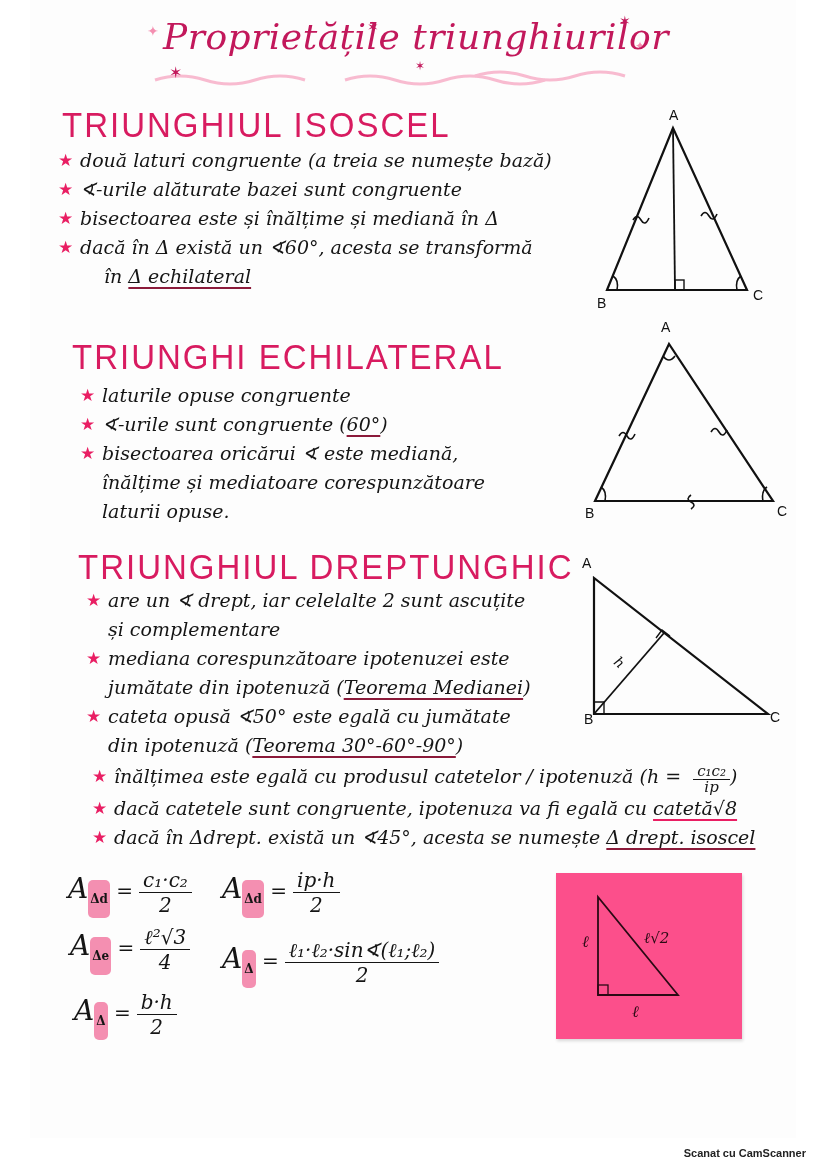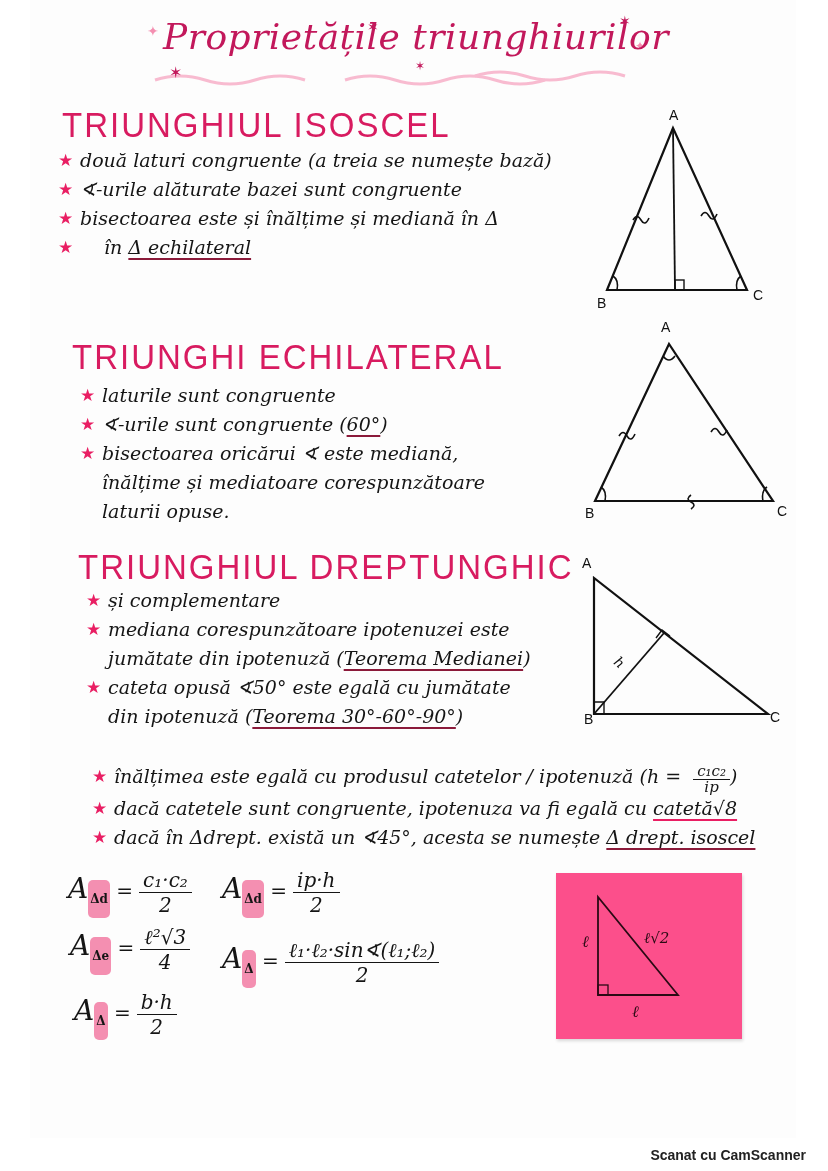--- a/index.html
+++ b/index.html
@@ -18,21 +18,21 @@
   .fig{position:absolute;}
   .fig svg{overflow:visible;}
   .vlabel{font-family:"Liberation Sans",sans-serif;font-size:14px;fill:#111;}
   .formula{position:absolute;font-family:"DejaVu Serif",serif;font-style:italic;font-size:20px;color:#151515;white-space:nowrap;}
   .formula .A{font-size:28px;}
   .formula .sub{font-size:12px;font-style:normal;font-weight:bold;background:#f48fb1;border-radius:5px;padding:12px 2px;vertical-align:sub;}
   .frac{display:inline-flex;flex-direction:column;align-items:center;vertical-align:middle;margin-left:6px;}
   .frac .num{border-bottom:1.6px solid #151515;padding:0 4px;line-height:24px;}
   .frac .den{line-height:24px;}
   .sticky{position:absolute;left:556px;top:873px;width:186px;height:166px;background:#fc4f8b;box-shadow:1px 2px 3px rgba(0,0,0,0.15);}
-  .watermark{position:absolute;right:22px;top:1147px;font-family:"Liberation Sans",sans-serif;font-weight:bold;font-size:14px;color:#222;}
+  .watermark{position:absolute;right:22px;top:1147px;font-family:"Liberation Sans",sans-serif;font-weight:bold;font-size:11px;color:#222;}
 </style>
 </head>
 <body>
 
 <div class="page"></div>
 
 <div class="title-wrap">
   <svg class="title-deco" width="510" height="80" viewBox="0 0 510 80">
     <path d="M10 72 q25 -8 50 0 t50 0 t50 0" stroke="#f8bbd0" stroke-width="3" fill="none"></path>
     <path d="M200 72 q25 -8 50 0 t50 0 t50 0 t50 0" stroke="#f8bbd0" stroke-width="3" fill="none"></path>
@@ -45,42 +45,42 @@
     <text x="490" y="42" fill="#f48fb1" font-size="12">✦</text>
   </svg>
   <div class="title">Proprietățile triunghiurilor</div>
 </div>
 
 <div class="heading" style="left:62px;top:106px;">TRIUNGHIUL ISOSCEL</div>
 <ul class="bullets" style="left:58px;top:146px;">
   <li><span class="star">★</span><span>două laturi congruente (a treia se numește bază)</span></li>
   <li><span class="star">★</span><span>∢-urile alăturate bazei sunt congruente</span></li>
   <li><span class="star">★</span><span>bisectoarea este și înălțime și mediană în Δ</span></li>
-  <li><span class="star">★</span>
+  <li><span class="star">★</span><span>dacă în Δ există un ∢60°, acesta se transformă</span>
     <span class="cont" style="padding-left:24px;"><span>în </span><span class="ul-dark">Δ echilateral</span></span>
   </li>
 </ul>
 <div class="fig" style="left:595px;top:108px;">
   <svg width="180" height="200" viewBox="0 0 180 200">
     <text class="vlabel" x="74" y="12">A</text>
     <text class="vlabel" x="2" y="200">B</text>
     <text class="vlabel" x="158" y="192">C</text>
     <path d="M78 20 L12 182 L152 182 Z" stroke="#111" stroke-width="2.2" fill="none"></path>
     <path d="M78 20 L80 182" stroke="#111" stroke-width="1.8"></path>
     <rect x="80" y="172" width="9" height="10" stroke="#111" stroke-width="1.4" fill="none"></rect>
     <path d="M38 112 q4 -7 8 0 t8 -2" stroke="#111" stroke-width="1.6" fill="none"></path>
     <path d="M106 108 q4 -7 8 0 t8 -2" stroke="#111" stroke-width="1.6" fill="none"></path>
     <path d="M22 182 q2 -10 -4 -14" stroke="#111" stroke-width="1.6" fill="none"></path>
     <path d="M142 182 q-2 -10 4 -14" stroke="#111" stroke-width="1.6" fill="none"></path>
   </svg>
 </div>
 
 <div class="heading" style="left:72px;top:338px;">TRIUNGHI ECHILATERAL</div>
 <ul class="bullets" style="left:80px;top:381px;">
-  <li><span class="star">★</span><span>laturile sunt congruente</span></li>
+  <li><span class="star">★</span><span>laturile opuse congruente</span></li>
   <li><span class="star">★</span><span>∢-urile sunt congruente (</span><span class="ul-dark">60°</span><span>)</span></li>
   <li><span class="star">★</span><span>bisectoarea oricărui ∢ este mediană,</span>
     <span class="cont">înălțime și mediatoare corespunzătoare</span>
     <span class="cont">laturii opuse.</span>
   </li>
 </ul>
 <div class="fig" style="left:585px;top:318px;">
   <svg width="215" height="205" viewBox="0 0 215 205">
     <text class="vlabel" x="76" y="14">A</text>
     <text class="vlabel" x="0" y="200">B</text>
@@ -90,21 +90,21 @@
     <path d="M20 183 q2 -10 -4 -14" stroke="#111" stroke-width="1.6" fill="none"></path>
     <path d="M178 183 q-2 -10 4 -14" stroke="#111" stroke-width="1.6" fill="none"></path>
     <path d="M34 118 q4 -7 8 0 t8 -2" stroke="#111" stroke-width="1.6" fill="none"></path>
     <path d="M126 114 q4 -7 8 0 t8 -2" stroke="#111" stroke-width="1.6" fill="none"></path>
     <path d="M106 177 q-6 4 0 7 t0 7" stroke="#111" stroke-width="1.6" fill="none"></path>
   </svg>
 </div>
 
 <div class="heading" style="left:78px;top:548px;">TRIUNGHIUL DREPTUNGHIC</div>
 <ul class="bullets" style="left:86px;top:586px;">
-  <li><span class="star">★</span>
+  <li><span class="star">★</span><span>are un ∢ drept, iar celelalte 2 sunt ascuțite</span>
     <span class="cont">și complementare</span>
   </li>
   <li><span class="star">★</span><span>mediana corespunzătoare ipotenuzei este</span>
     <span class="cont"><span>jumătate din ipotenuză (</span><span class="ul-dark">Teorema Medianei</span><span>)</span></span>
   </li>
   <li><span class="star">★</span><span>cateta opusă ∢50° este egală cu jumătate</span>
     <span class="cont"><span>din ipotenuză (</span><span class="ul-dark">Teorema 30°-60°-90°</span><span>)</span></span>
   </li>
 </ul>
 <ul class="bullets" style="left:92px;top:762px;">

